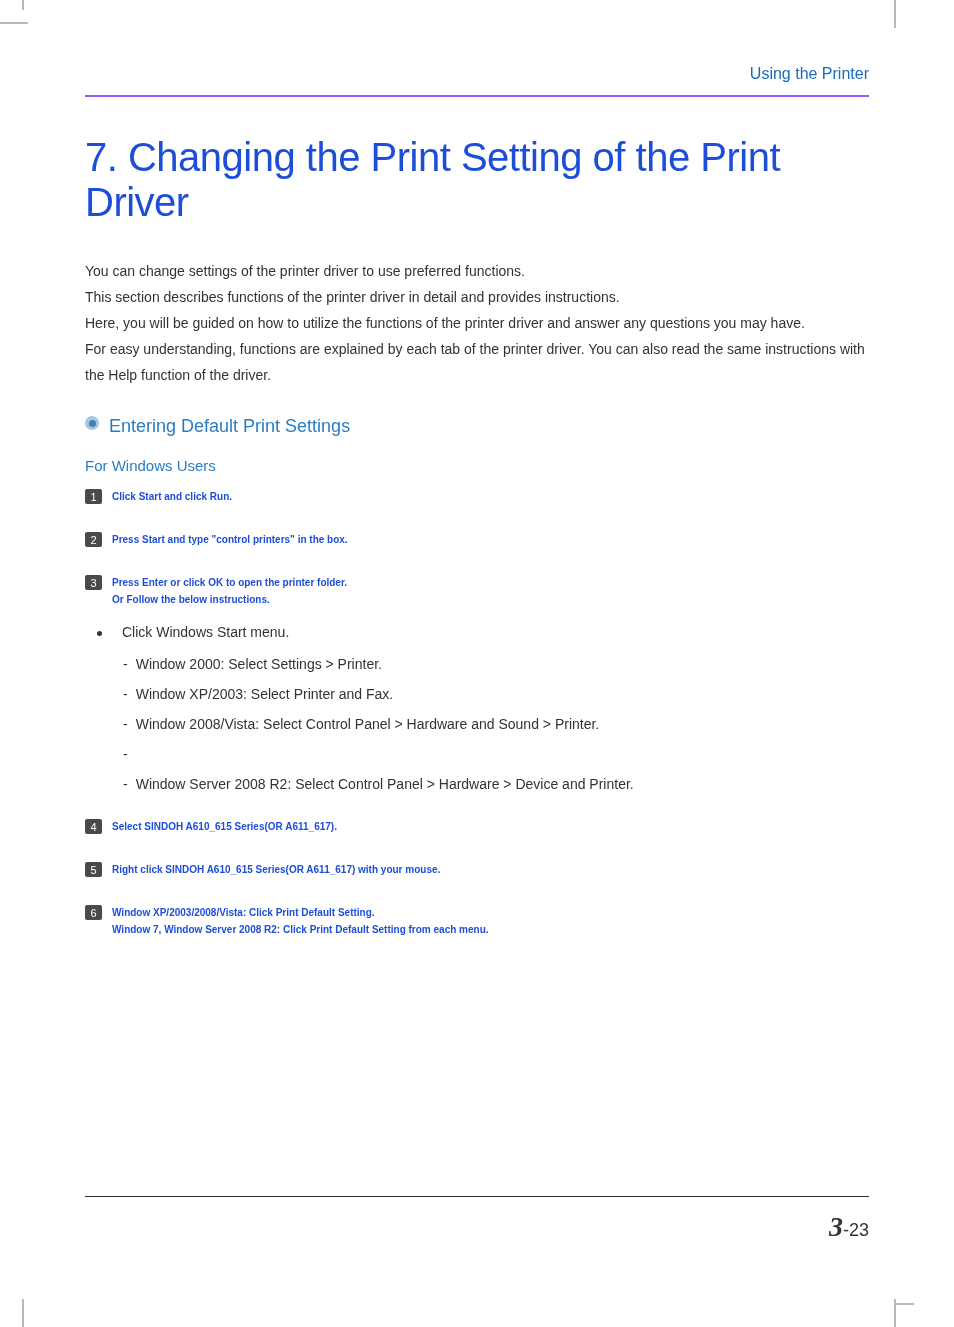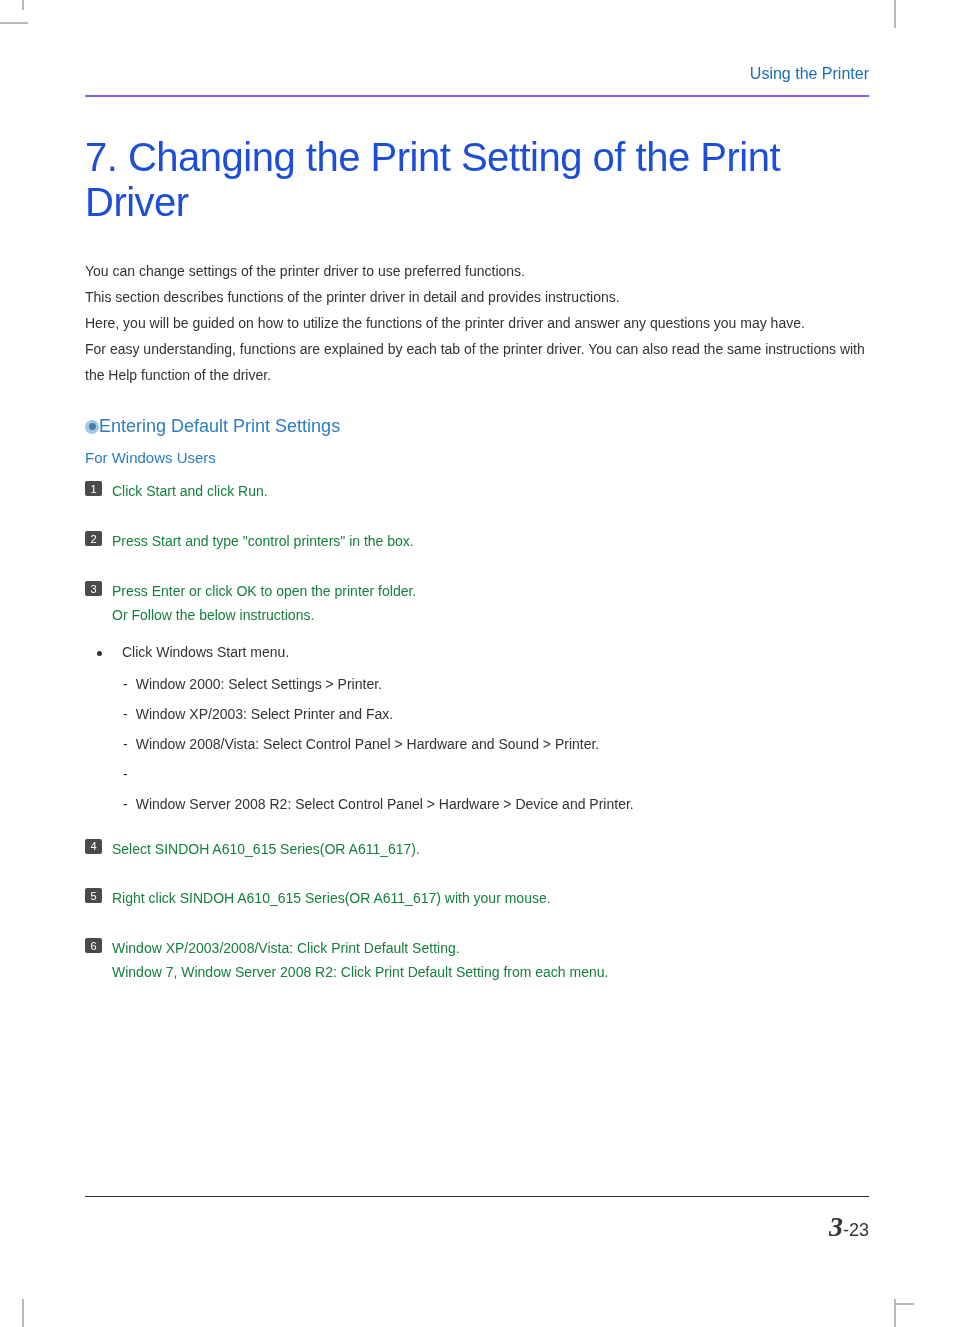--- a/index.html
+++ b/index.html
@@ -81,22 +81,22 @@
       letter-spacing: -0.5px;
     }
     .intro-text {
       font-size: 14px;
       color: #333333;
       line-height: 1.85;
       margin-bottom: 28px;
     }
     .section-heading {
       display: flex;
-      align-items: center;
-      margin-bottom: 12px;
+      gap: 10px;
+      margin-bottom: 20px;
     }
     .bullet-icon {
       width: 14px;
       height: 14px;
       border-radius: 50%;
       background: #9ec9e8;
       position: relative;
       flex-shrink: 0;
     }
     .bullet-icon::after {
@@ -132,23 +132,24 @@
       width: 17px;
       height: 15px;
       display: flex;
       align-items: center;
       justify-content: center;
       border-radius: 2px;
       flex-shrink: 0;
       margin-top: 1px;
     }
     .step-text {
-      font-size: 14px;
-      color: #15803d;
+      font-size: 10px;
+      color: #1d4ed8;
       line-height: 1.7;
+      font-weight: bold;
     }
     .bullet-item {
       display: flex;
       align-items: flex-start;
       gap: 20px;
       margin-bottom: 16px;
       margin-left: 12px;
     }
     .bullet-dot {
       width: 5px;

